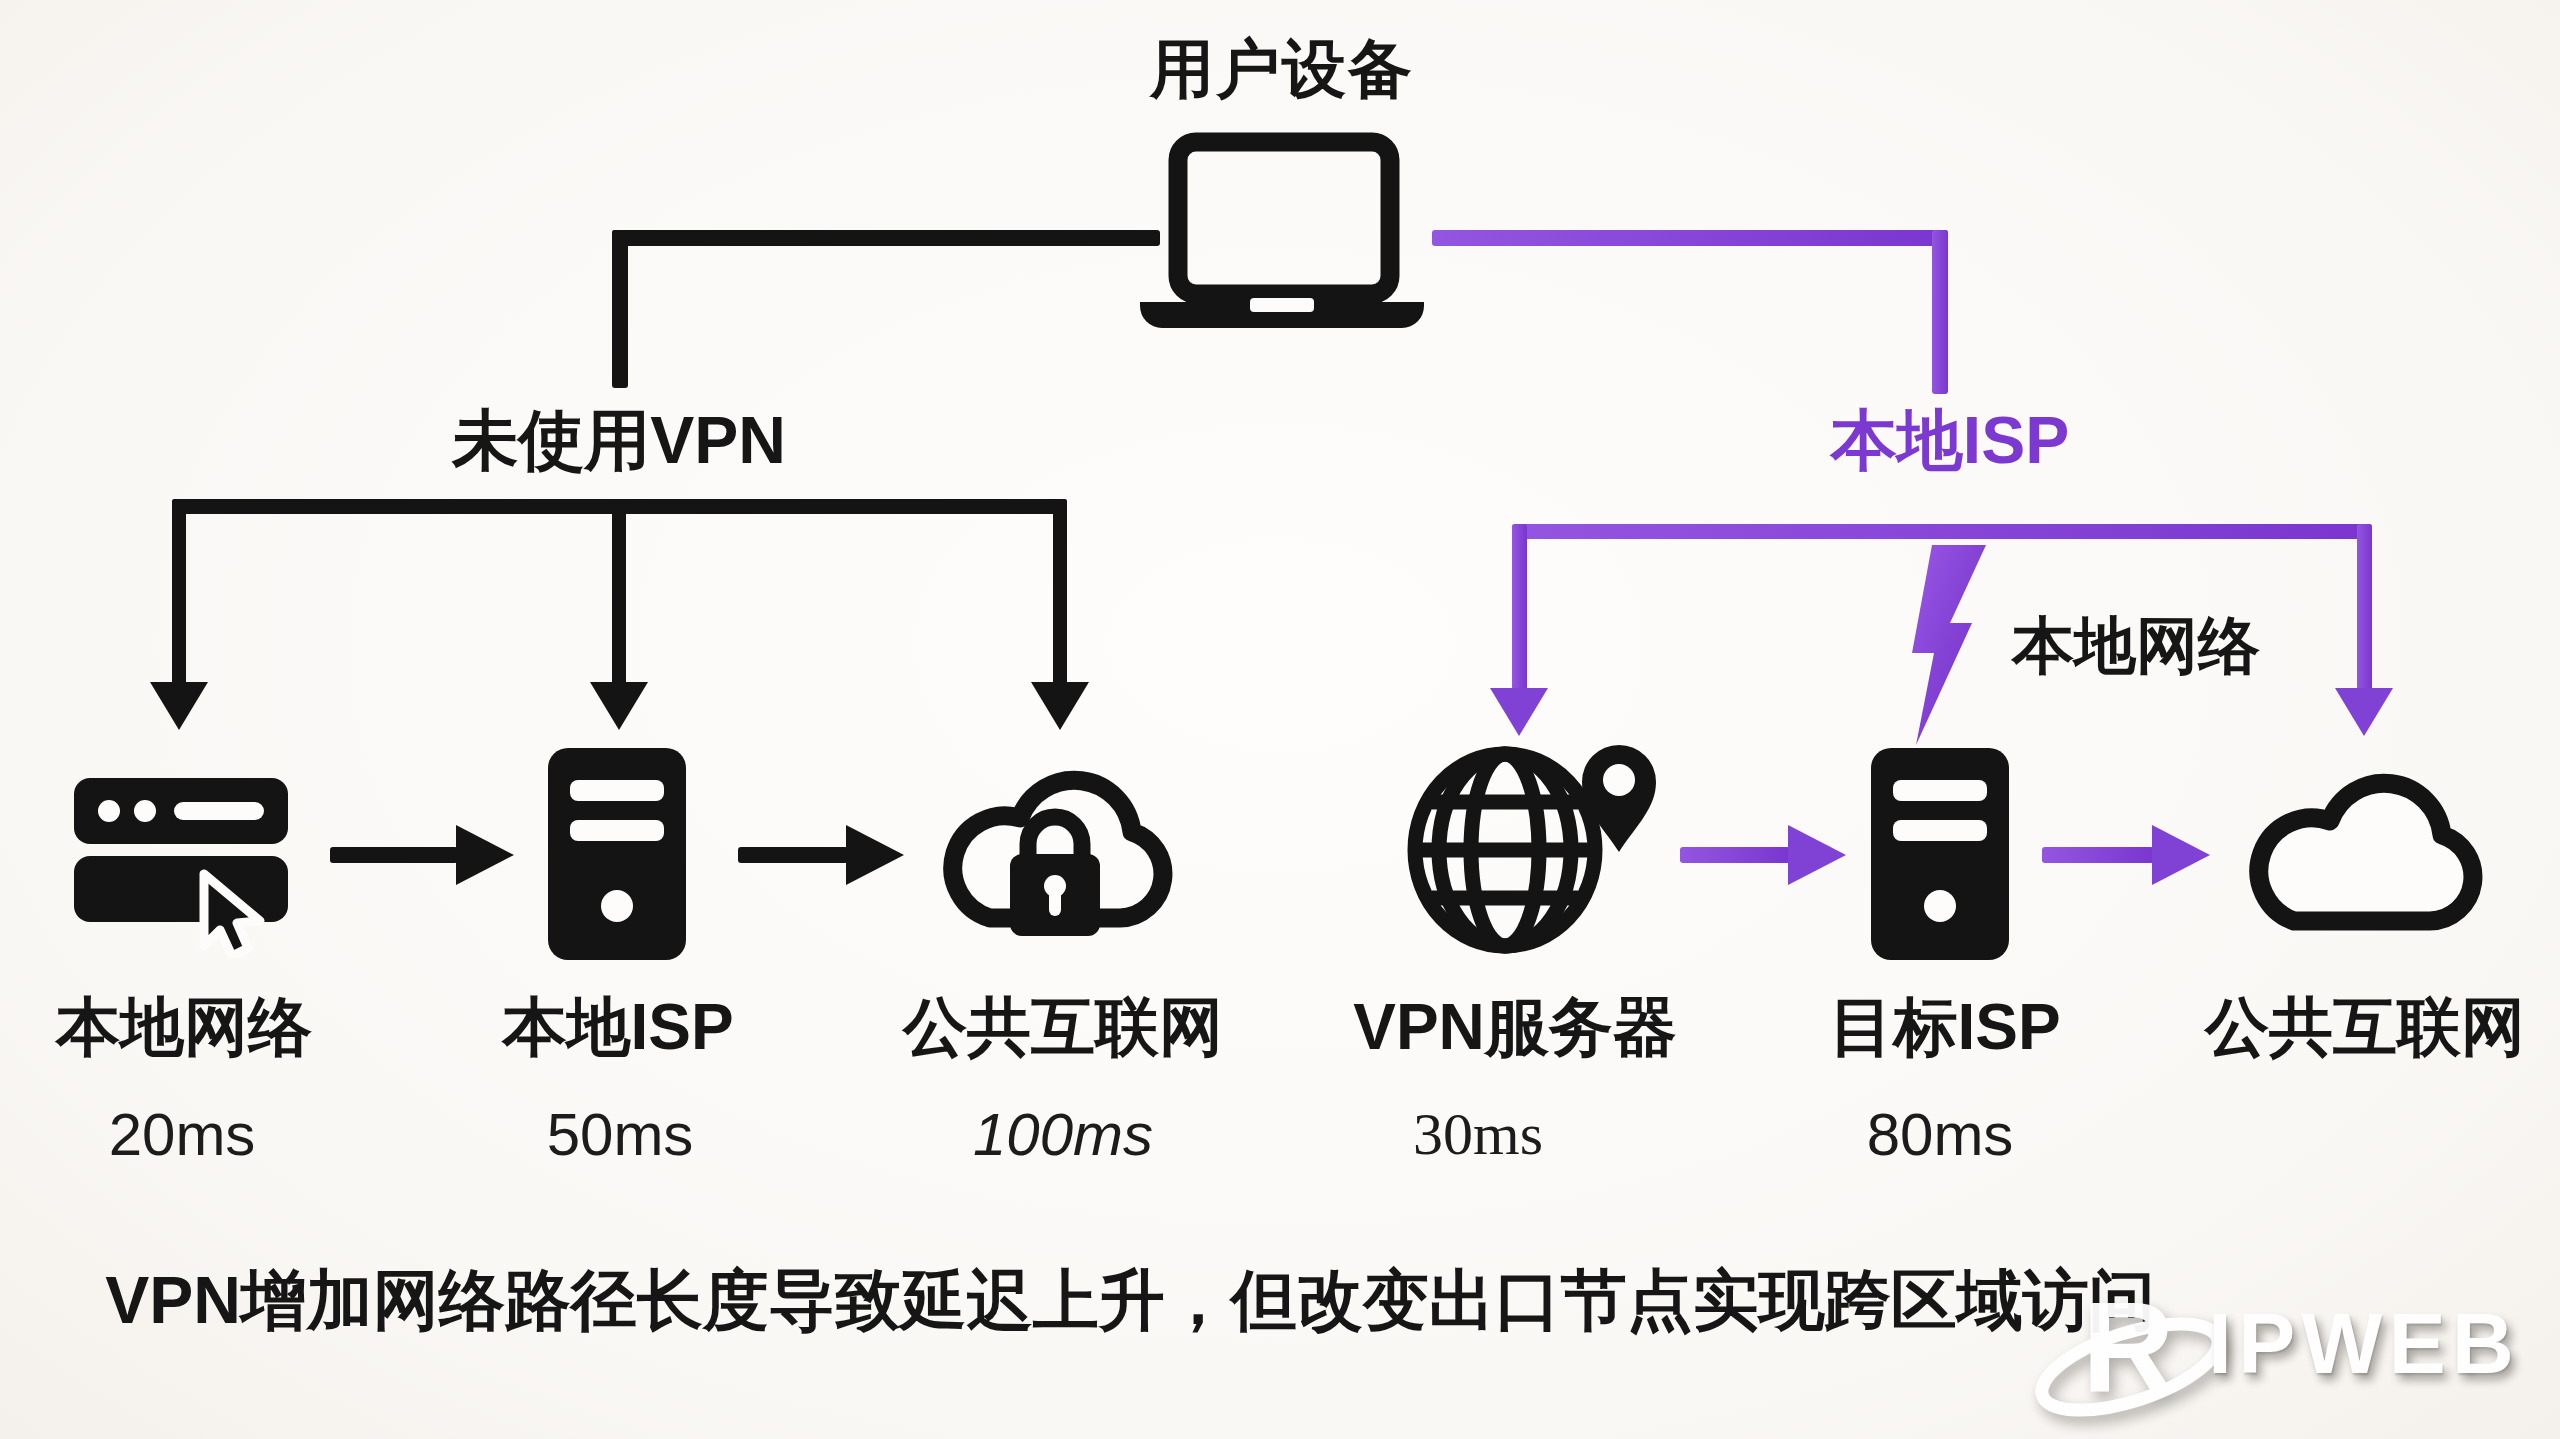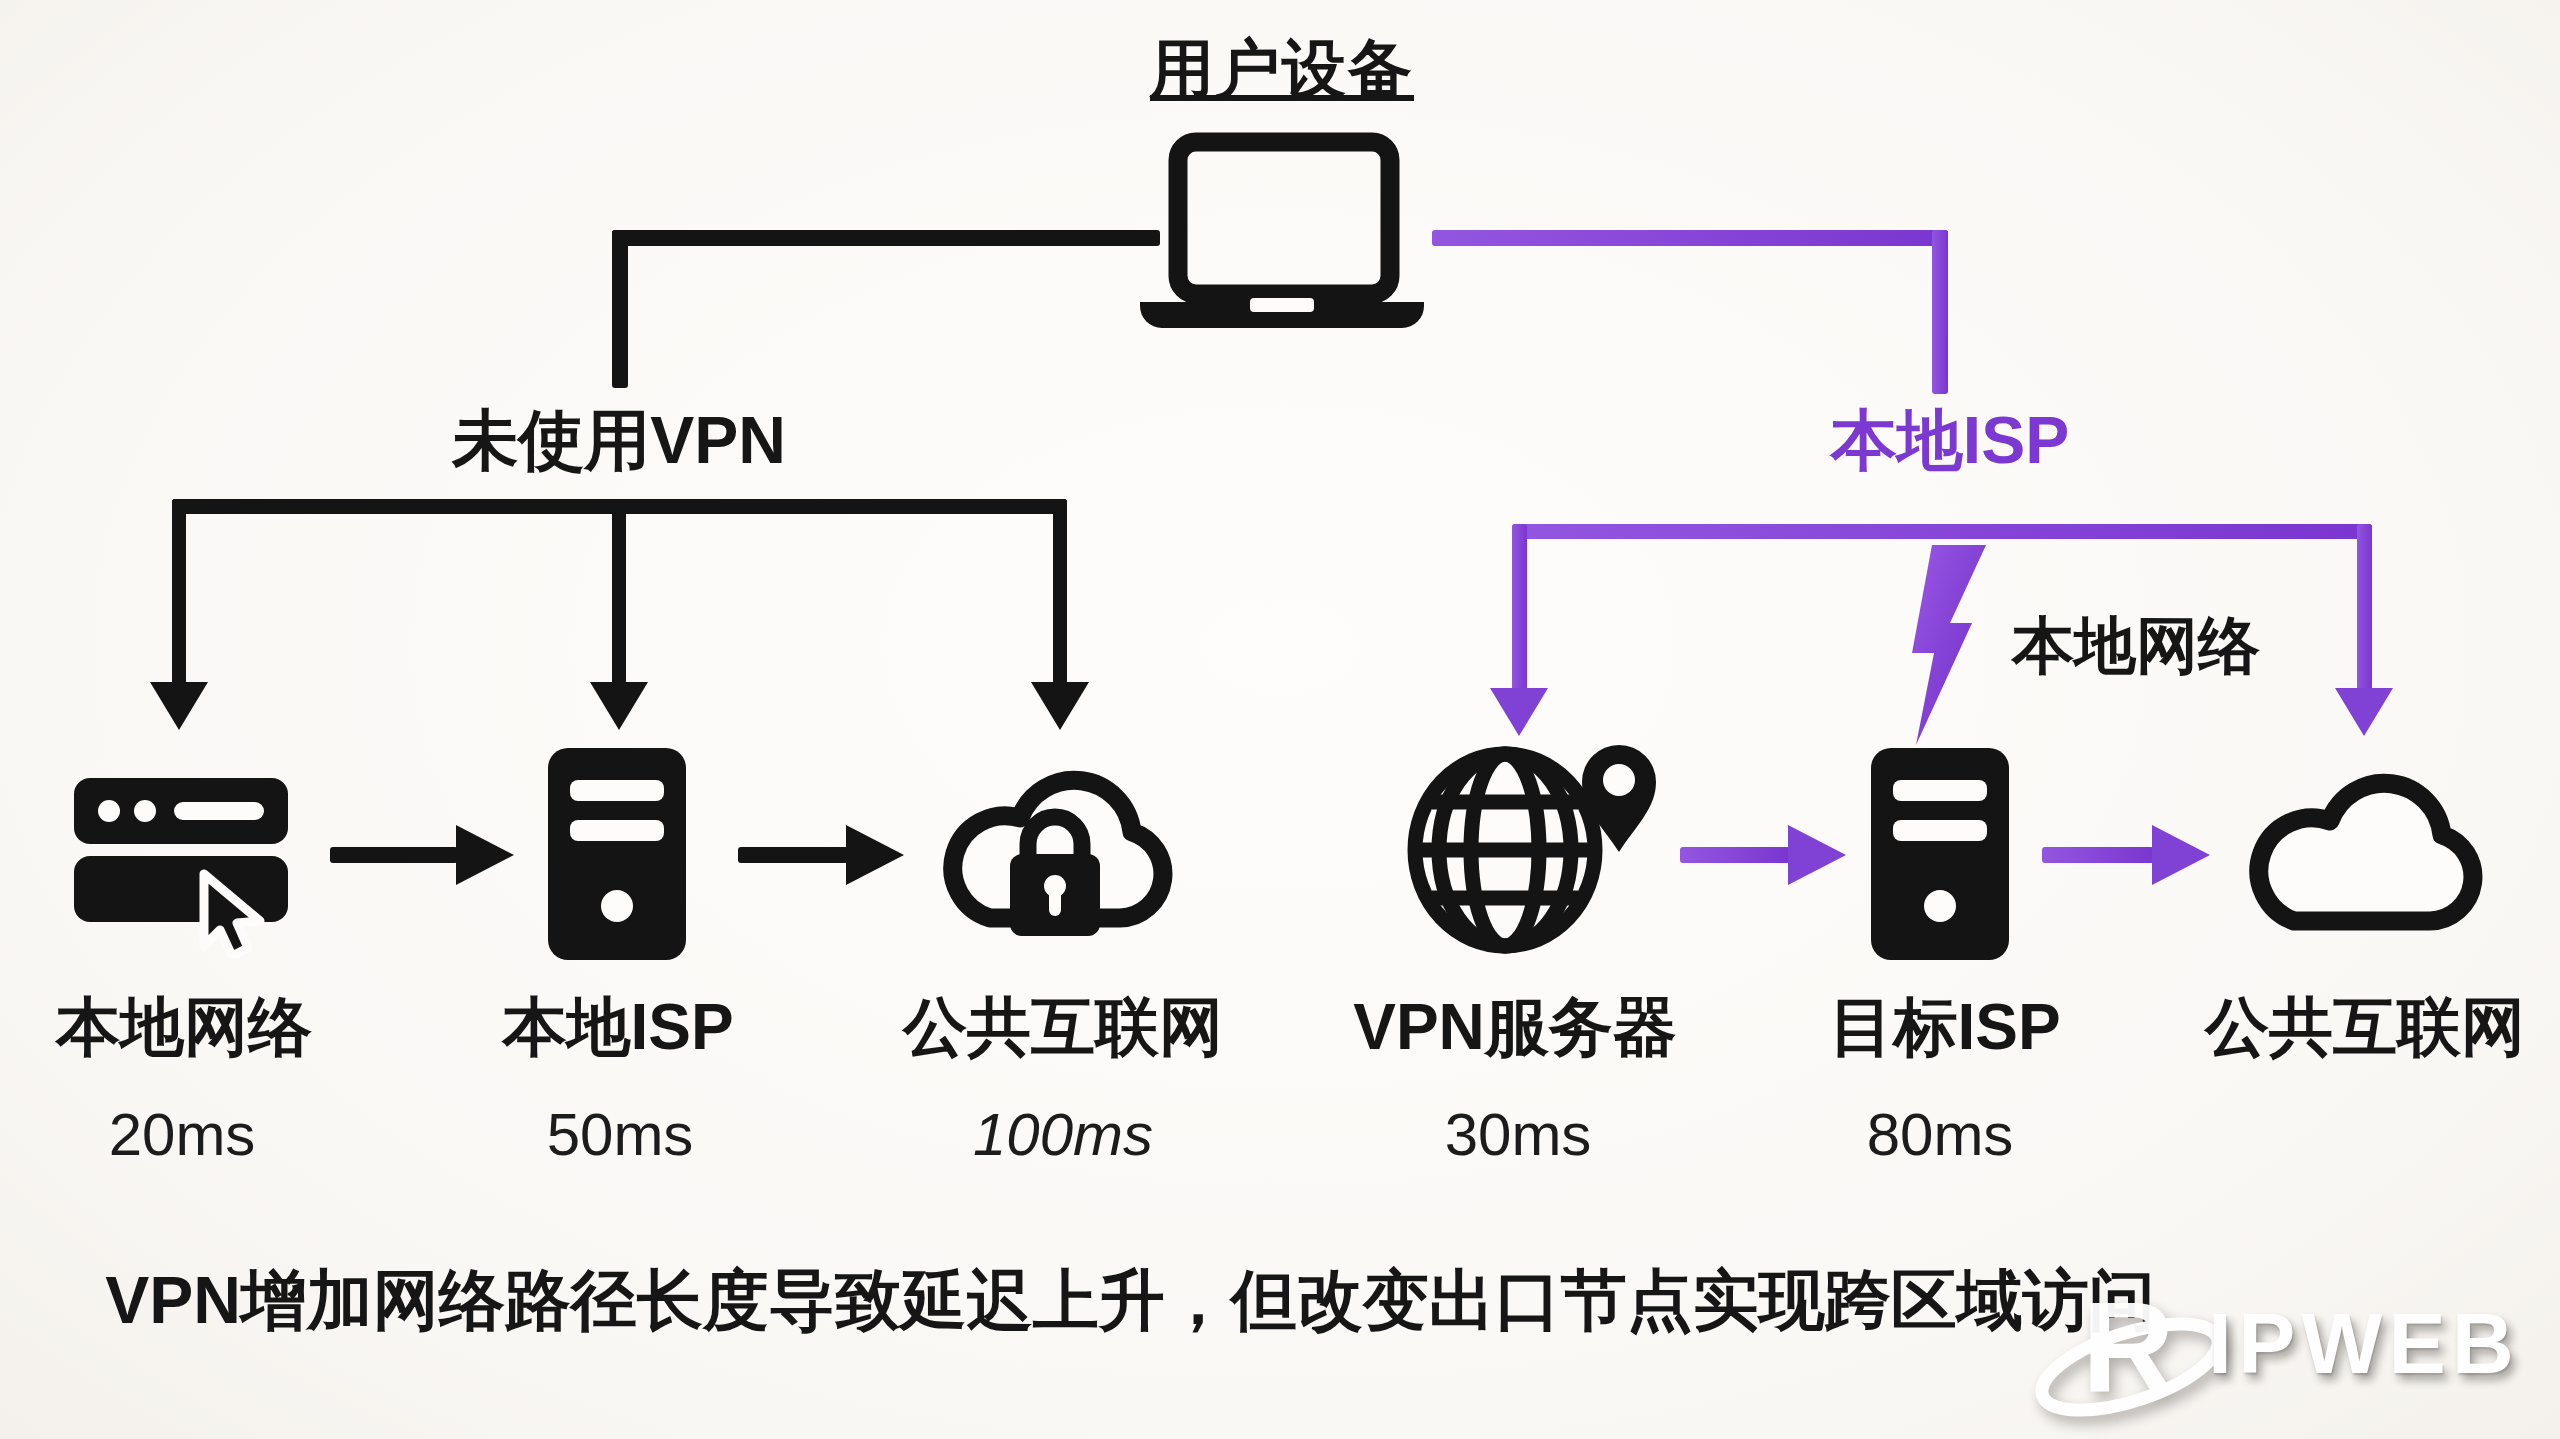--- a/index.html
+++ b/index.html
@@ -46,21 +46,21 @@
   .wm-text{position:absolute;left:178px;top:22px;font-size:86px;font-weight:700;
     letter-spacing:6px;color:#ffffff;
     text-shadow:5px 7px 10px rgba(60,55,50,.45), 1px 2px 2px rgba(60,55,50,.25);}
   .wm-logo{position:absolute;left:0;top:-10px;}
 </style>
 </head>
 <body>
 
 <div class="stage">
 
-  <div class="txt device-title center" style="left:1082px;top:26px;width:400px;text-decoration:underline;">用户设备</div>
+  <div class="txt device-title center" style="left:1082px;top:26px;width:400px;">用户设备</div>
 
   <svg class="icon" style="left:1130px;top:130px;" width="304" height="200" viewBox="0 0 304 200">
     <rect x="48" y="12" width="212" height="152" rx="18" fill="none" stroke="#141414" stroke-width="19"></rect>
     <path d="M10 172 h284 a0 0 0 0 1 0 0 v4 a22 22 0 0 1 -22 22 H32 a22 22 0 0 1 -22 -22 z" fill="#141414"></path>
     <rect x="120" y="168" width="64" height="14" rx="4" fill="#fdfcfa"></rect>
   </svg>
 
   <div class="hline" style="left:612px;top:230px;width:548px;height:16px;"></div>
   <div class="vline" style="left:612px;top:230px;width:16px;height:158px;"></div>
 
@@ -163,21 +163,21 @@
   <div class="txt node-label center" style="left:-26px;top:984px;width:420px;">本地网络</div>
   <div class="txt node-label center" style="left:408px;top:984px;width:420px;">本地ISP</div>
   <div class="txt node-label center" style="left:853px;top:984px;width:420px;">公共互联网</div>
   <div class="txt node-label center" style="left:1305px;top:984px;width:420px;">VPN服务器</div>
   <div class="txt node-label center" style="left:1735px;top:984px;width:420px;">目标ISP</div>
   <div class="txt node-label center" style="left:2155px;top:984px;width:420px;">公共互联网</div>
 
   <div class="txt node-latency center" style="left:32px;top:1100px;width:300px;">20ms</div>
   <div class="txt node-latency center" style="left:470px;top:1100px;width:300px;">50ms</div>
   <div class="txt node-latency center" style="left:913px;top:1100px;width:300px;font-style:italic;">100ms</div>
-  <div class="txt node-latency center" style="left:1368px;top:1100px;width:300px;">30ms</div>
+  <div class="txt node-latency center" style="left:1328px;top:1100px;width:300px;font-family:Liberation Serif, serif;">30ms</div>
   <div class="txt node-latency center" style="left:1790px;top:1100px;width:300px;">80ms</div>
 
   <div class="txt caption">VPN增加网络路径长度导致延迟上升，但改变出口节点实现跨区域访问</div>
 
   <div class="watermark">
     <svg class="wm-logo" width="200" height="190" viewBox="0 0 200 190" style="filter:drop-shadow(5px 7px 7px rgba(60,55,50,.4));">
       <g fill="none" stroke="#ffffff">
         <ellipse cx="100" cy="105" rx="92" ry="34" transform="rotate(-18 100 105)" stroke-width="13"></ellipse>
       </g>
       <text x="52" y="130" font-size="128" font-weight="700" fill="#ffffff" font-family="Liberation Sans, DejaVu Sans, sans-serif">R</text>

